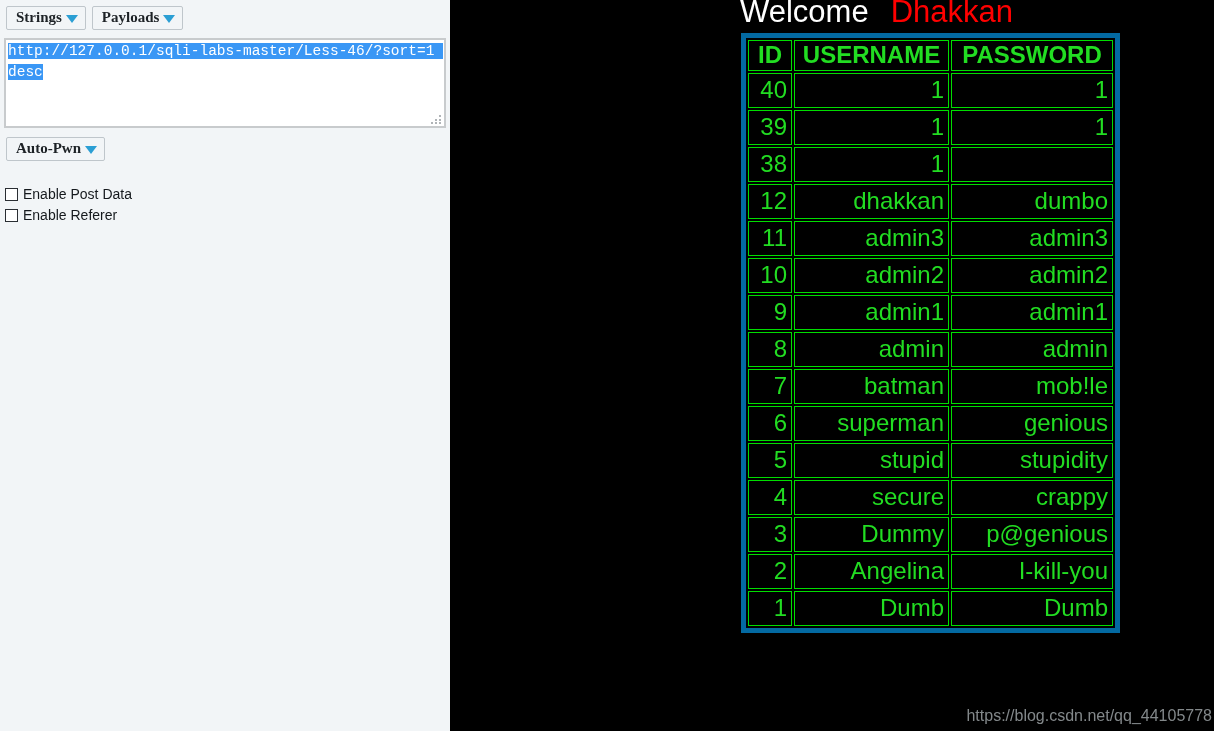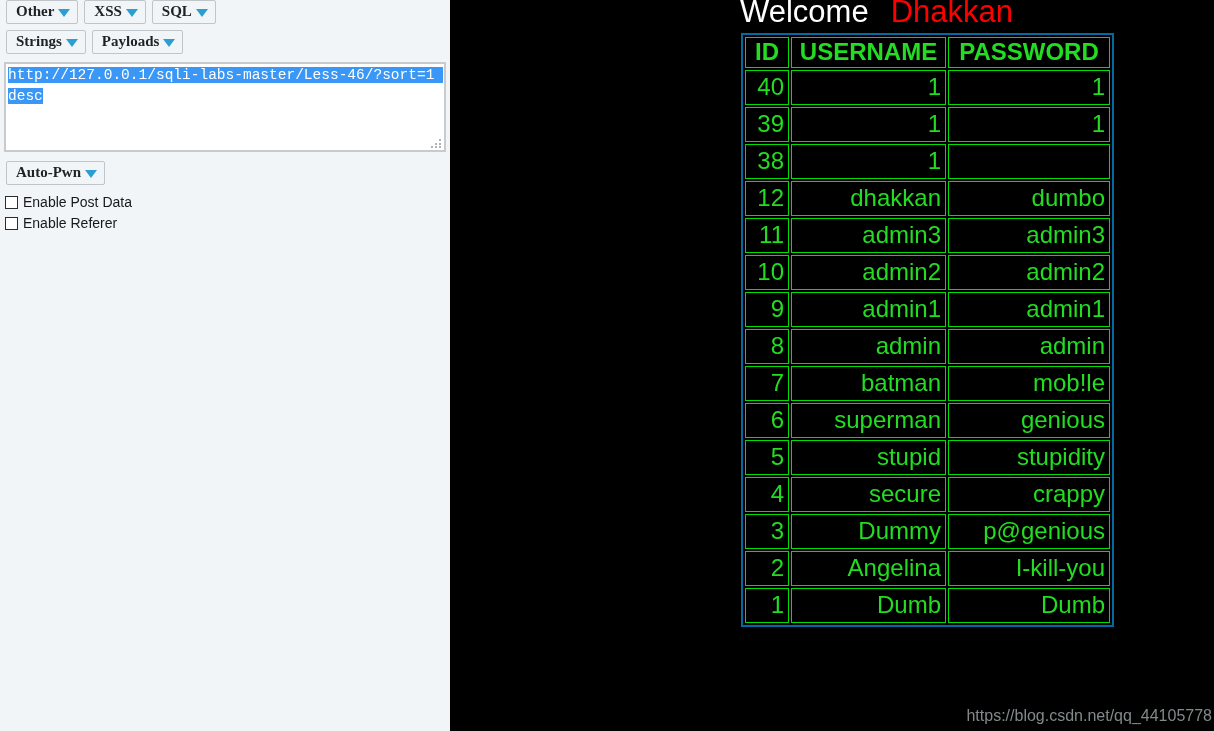--- a/index.html
+++ b/index.html
@@ -200,21 +200,21 @@
     display: flex;
     align-items: center;
     gap: 5px;
     padding-left: 5px;
     margin-top: 5px;
     font-family: "Liberation Sans", sans-serif;
     font-size: 14px;
     color: #15191d;
     cursor: pointer;
   }
-  .chk-row.first { margin-top: 9px; text-align: center; }
+  .chk-row.first { margin-top: 25px; text-align: center; }
   .chk-box {
     width: 13px; height: 13px;
     border: 1.6px solid #2a2e33;
     background: #ffffff;
     box-sizing: border-box;
     flex: 0 0 auto;
     cursor: pointer;
   }
 
   
@@ -240,21 +240,21 @@
   }
   .welcome-line .w { color: #ffffff; }
   .welcome-line .d { color: #ff0000; margin-left: 22px; }
 
   table.dump {
     position: absolute;
     left: 291px;
     top: 33px;
     border-collapse: separate;
     border-spacing: 2px;
-    border: 2px solid #0369a1;
+    border: 5px solid #0369a1;
     background: #000000;
   }
   table.dump td, table.dump th {
     border: 1px solid #00dd00;
     color: #22dd22;
     font-family: "Liberation Sans", sans-serif;
     font-size: 24px;
     line-height: 26px;
     padding: 3px 4px 4px 4px;
     text-align: right;
@@ -285,34 +285,20 @@
     opacity: 0.85;
   }
 </style>
 </head>
 <body>
 
 <div id="root">
 
   <div class="tool-panel">
 
-    <div class="btn-row row1">
-      <div class="dd-btn">
-        <span>Other</span>
-        <span class="caret"></span>
-      </div>
-      <div class="dd-btn">
-        <span>XSS</span>
-        <span class="caret"></span>
-      </div>
-      <div class="dd-btn">
-        <span>SQL</span>
-        <span class="caret"></span>
-      </div>
-    </div>
 
     <div class="btn-row row2">
       <div class="dd-btn">
         <span>Strings</span>
         <span class="caret"></span>
       </div>
       <div class="dd-btn">
         <span>Payloads</span>
         <span class="caret"></span>
       </div>

